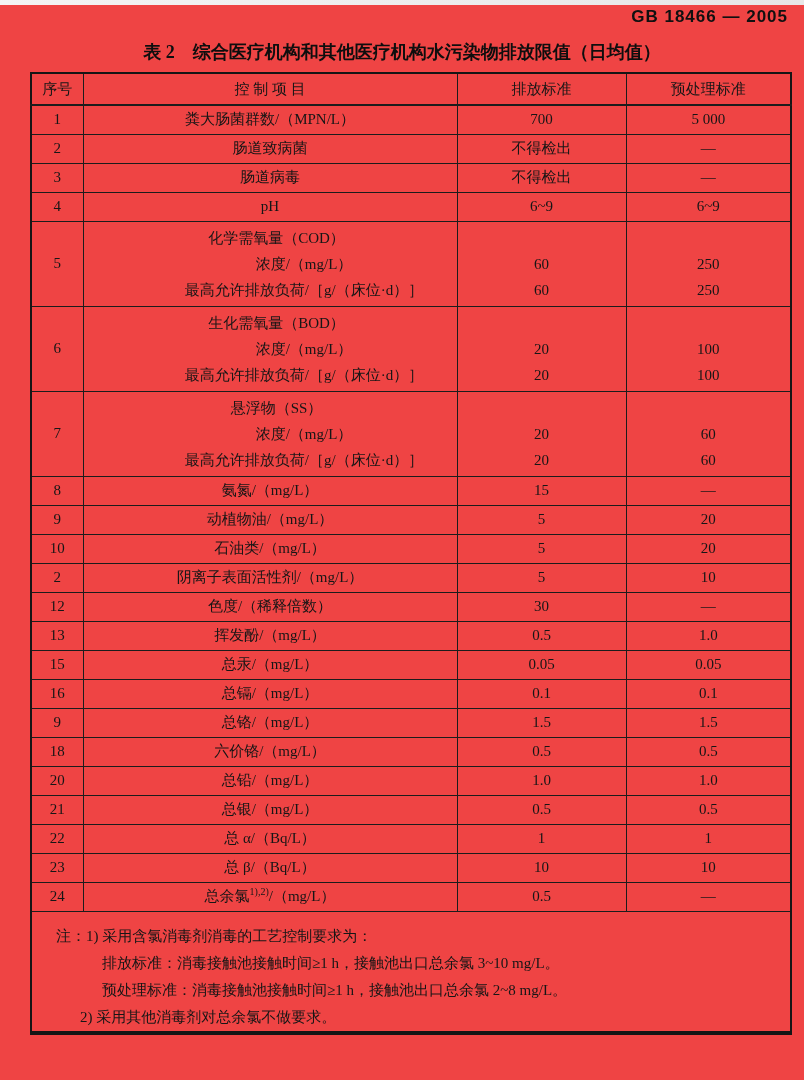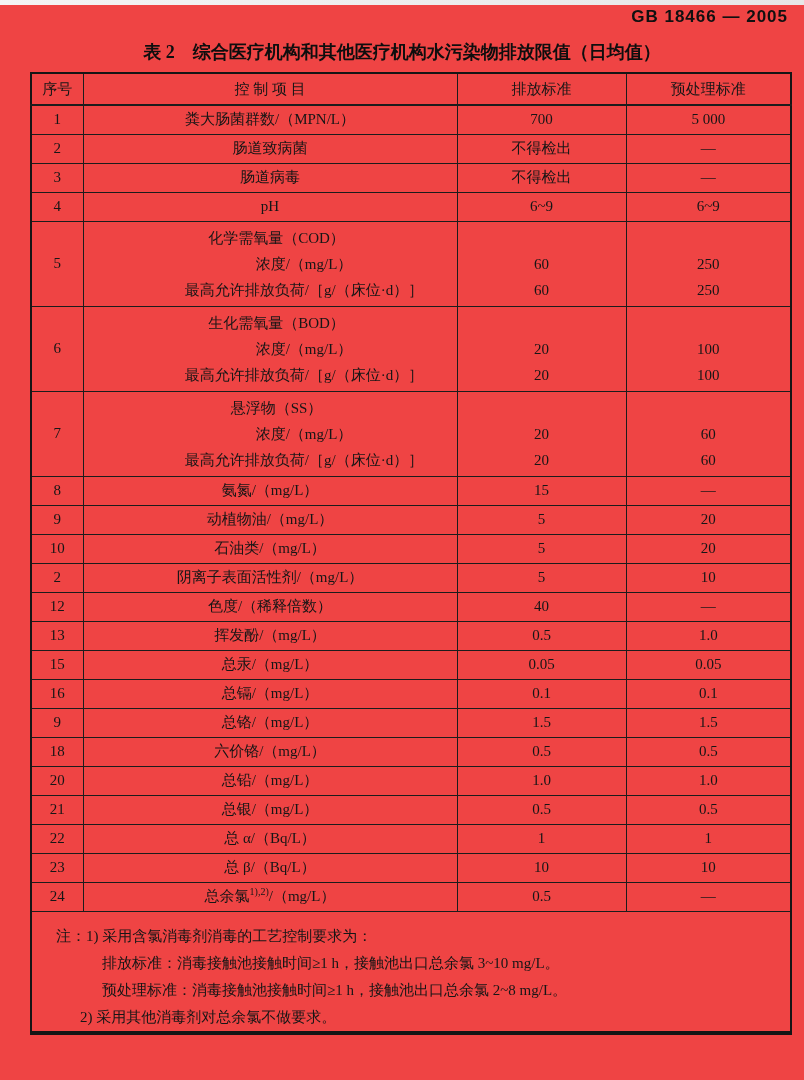--- a/index.html
+++ b/index.html
@@ -202,21 +202,21 @@
       </tr>
       <tr>
         <td class="c-no">2</td>
         <td class="c-item">阴离子表面活性剂/（mg/L）</td>
         <td class="c-val">5</td>
         <td class="c-val">10</td>
       </tr>
       <tr>
         <td class="c-no">12</td>
         <td class="c-item">色度/（稀释倍数）</td>
-        <td class="c-val">40</td>
+        <td class="c-val">30</td>
         <td class="c-val">—</td>
       </tr>
       <tr>
         <td class="c-no">13</td>
         <td class="c-item">挥发酚/（mg/L）</td>
         <td class="c-val">0.5</td>
         <td class="c-val">1.0</td>
       </tr>
       <tr>
         <td class="c-no">15</td>

